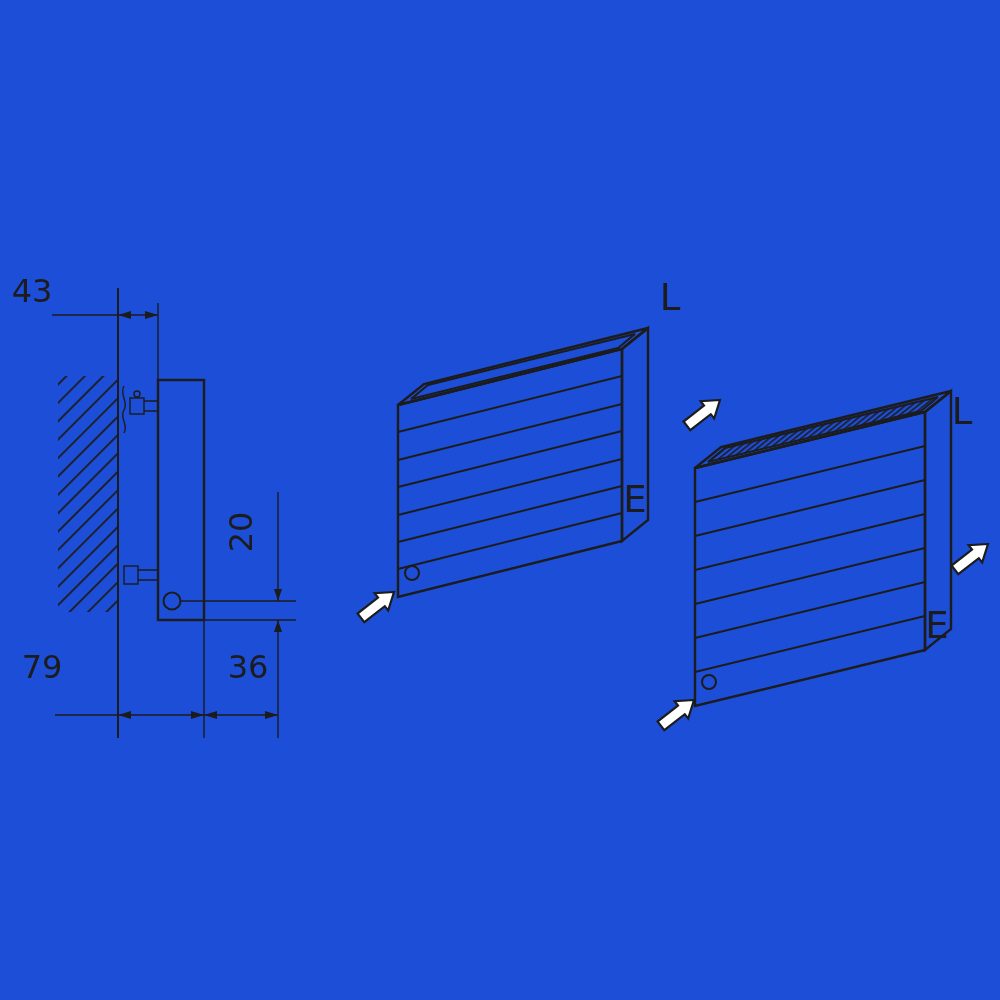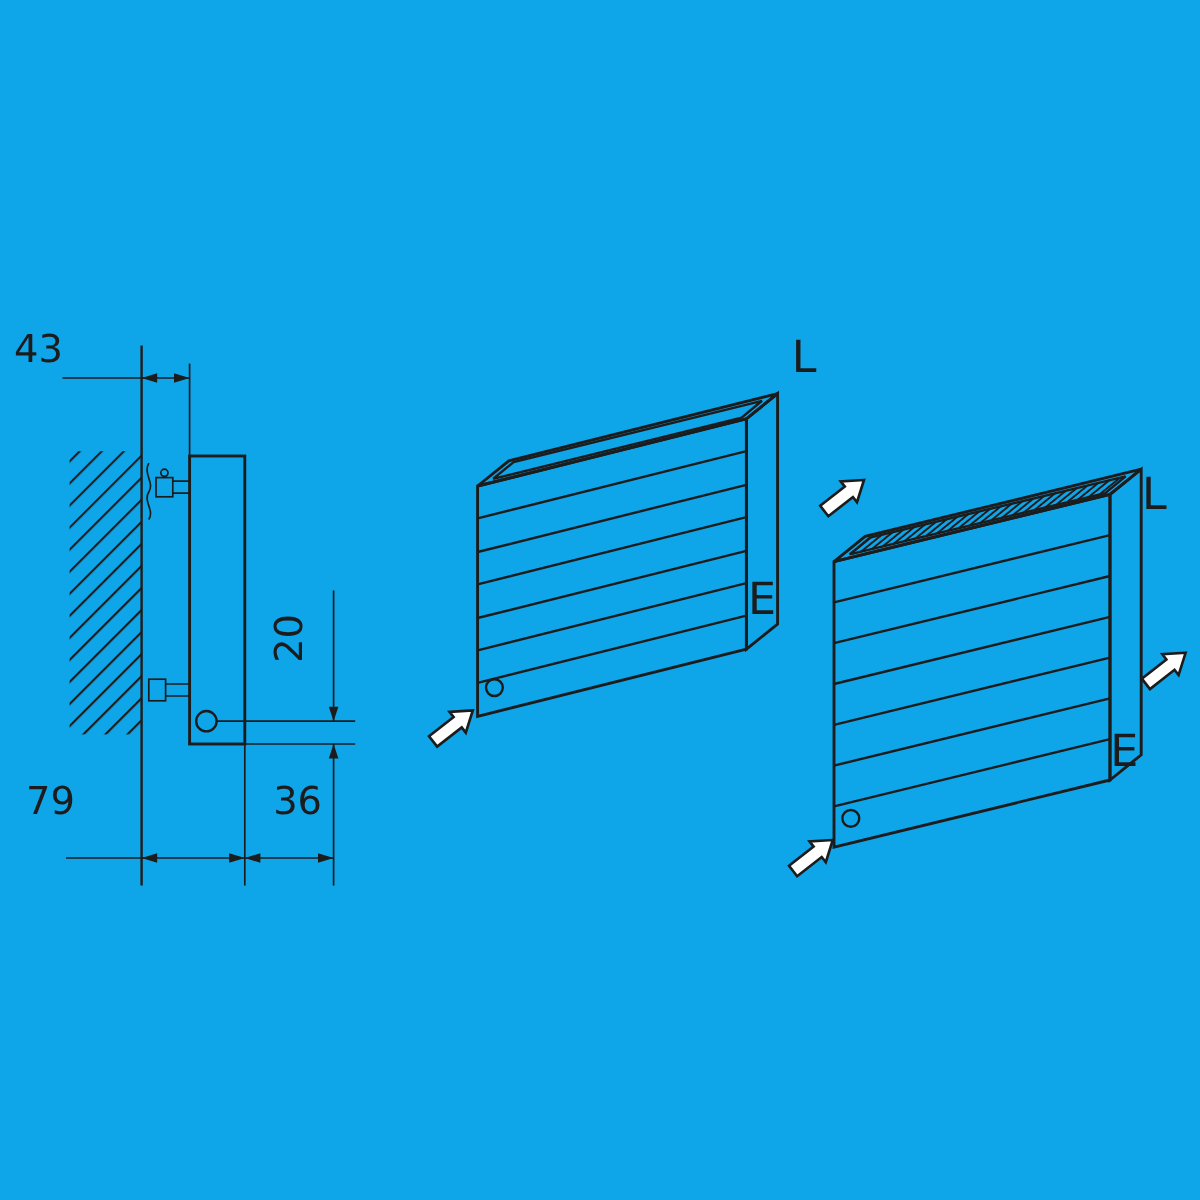--- a/index.html
+++ b/index.html
@@ -1,16 +1,16 @@
 <!DOCTYPE html>
 <html><head>
 <meta charset="utf-8">
 <style>
   html,body{margin:0;padding:0;background:#ffffff;}
-  .stage{width:1000px;height:1000px;background:#0ea5e9;position:relative;font-family:"DejaVu Sans","Liberation Sans",sans-serif;}
+  .stage{width:1000px;height:1000px;background:#1d4ed8;position:relative;font-family:"DejaVu Sans","Liberation Sans",sans-serif;}
   svg{display:block;}
   text{font-family:"DejaVu Sans","Liberation Sans",sans-serif;fill:#1c1c1c;}
   .dim-text{font-size:32px;}
   .big-label{font-size:37px;}
   .outline{fill:none;stroke:#1c1c1c;stroke-width:2.4;stroke-linejoin:miter;}
   .thin{fill:none;stroke:#1c1c1c;stroke-width:1.4;}
   .mid{fill:none;stroke:#1c1c1c;stroke-width:2;}
   .arrowhead{fill:#1c1c1c;stroke:none;}
   .flow-arrow{fill:#ffffff;stroke:#1c1c1c;stroke-width:2.2;stroke-linejoin:miter;}
 </style>

